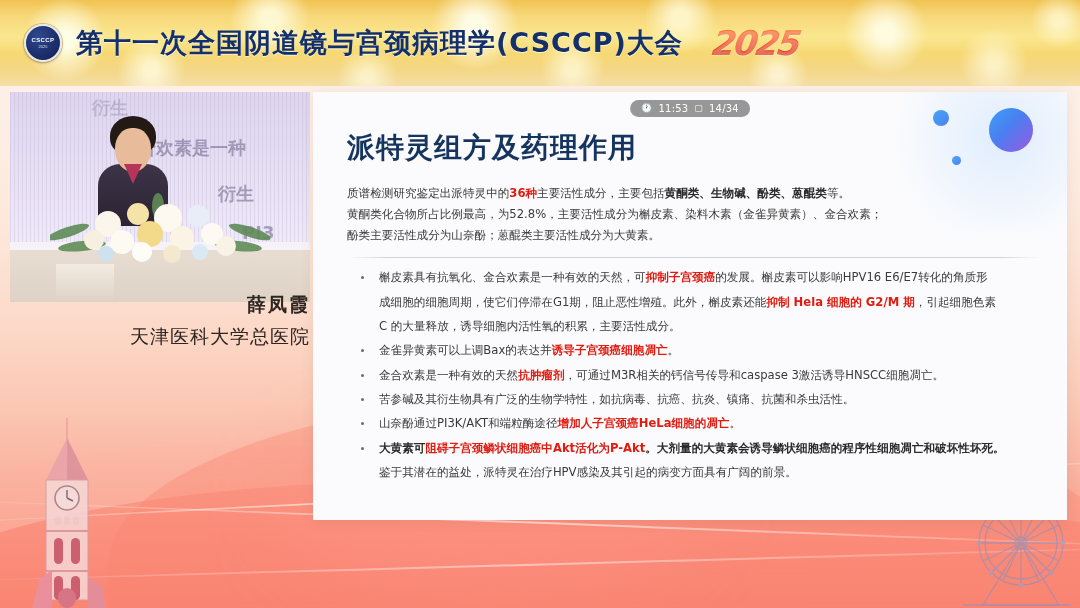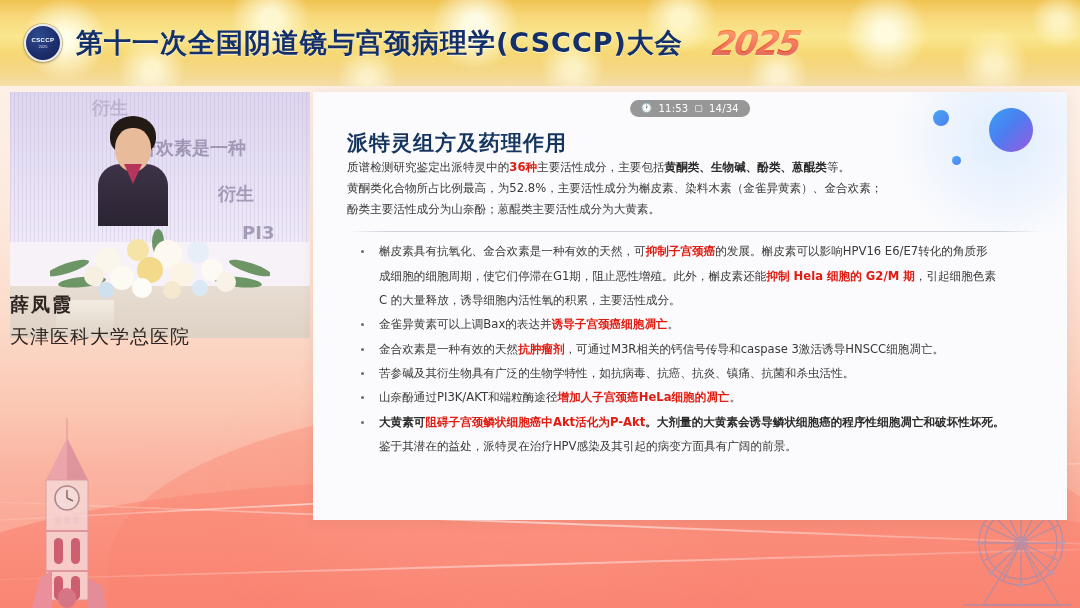--- a/index.html
+++ b/index.html
@@ -157,21 +157,21 @@
     color: transparent;
     transform: skewX(-8deg);
     text-shadow: 0 1px 1px rgba(255,255,255,.3);
     font-family: "DejaVu Sans", "Liberation Sans", sans-serif;
   }
 
   
   .speaker-panel {
     position: absolute;
     left: 10px; top: 92px;
-    width: 300px; height: 246px;
+    width: 300px; height: 210px;
     background: #f6f2f8;
     overflow: hidden;
     text-align: center;
   }
   .speaker-photo { position: absolute; inset: 0; }
   .photo-screen {
     position: absolute;
     left: 0; top: 0; right: 0; height: 150px;
     background:
       repeating-linear-gradient(90deg, rgba(170,150,200,.22) 0 1px, rgba(255,255,255,0) 1px 4px),
@@ -226,21 +226,21 @@
   .podium {
     position: absolute;
     left: 46px; bottom: 0; width: 58px; height: 38px;
     background: linear-gradient(180deg, #f3ece3 0%, #ddd2c4 100%);
   }
 
   .speaker-caption {
     position: absolute;
     left: 10px; top: 292px;
     width: 300px;
-    text-align: left;
+    text-align: right;
     color: #2e2520;
   }
   .speaker-name {
     font-size: 19px; font-weight: 700; letter-spacing: 2px;
     font-family: "DejaVu Sans", "Liberation Sans", sans-serif;
   }
   .speaker-org {
     margin-top: 6px;
     font-size: 19px; font-weight: 400; letter-spacing: 1px;
     font-family: "DejaVu Sans", "Liberation Sans", sans-serif;
@@ -282,24 +282,25 @@
     z-index: 5;
     font-family: "DejaVu Sans", "Liberation Sans", sans-serif;
   }
   .meta-badge .mb-ico { font-size: 9px; line-height: 1; }
 
   .card-body {
     position: relative; z-index: 2;
     padding: 37px 26px 0 34px;
   }
   .card-title {
-    font-size: 21px;
+    font-size: 28px;
     font-weight: 700;
     color: #15355f;
     letter-spacing: 1px;
+    margin-bottom: 16px;
     font-family: "DejaVu Sans", "Liberation Sans", sans-serif;
   }
 
   .intro { color: #3a3a3a; font-size: 11.6px; line-height: 1.82; font-family: "DejaVu Sans","Liberation Sans",sans-serif; }
   .intro p { white-space: nowrap; }
 
   .divider {
     margin: 11px 0 9px 0;
     height: 1px;
     background: linear-gradient(90deg, rgba(195,200,210,.0) 0%, rgba(190,196,208,.75) 6%, rgba(190,196,208,.75) 94%, rgba(195,200,210,0) 100%);

